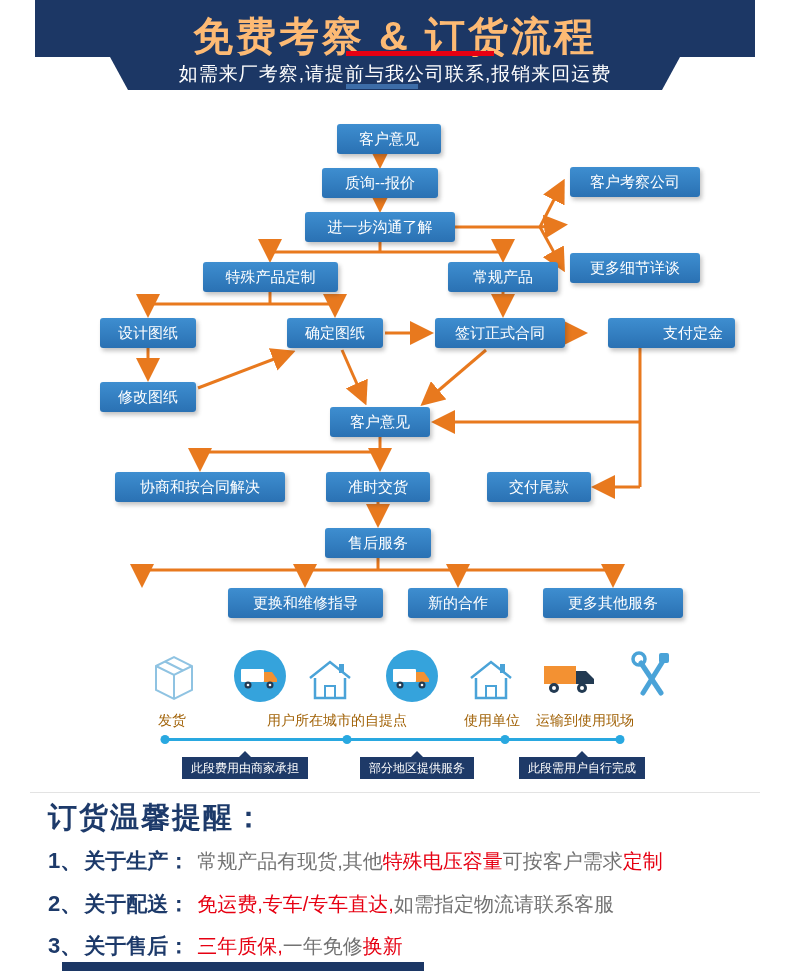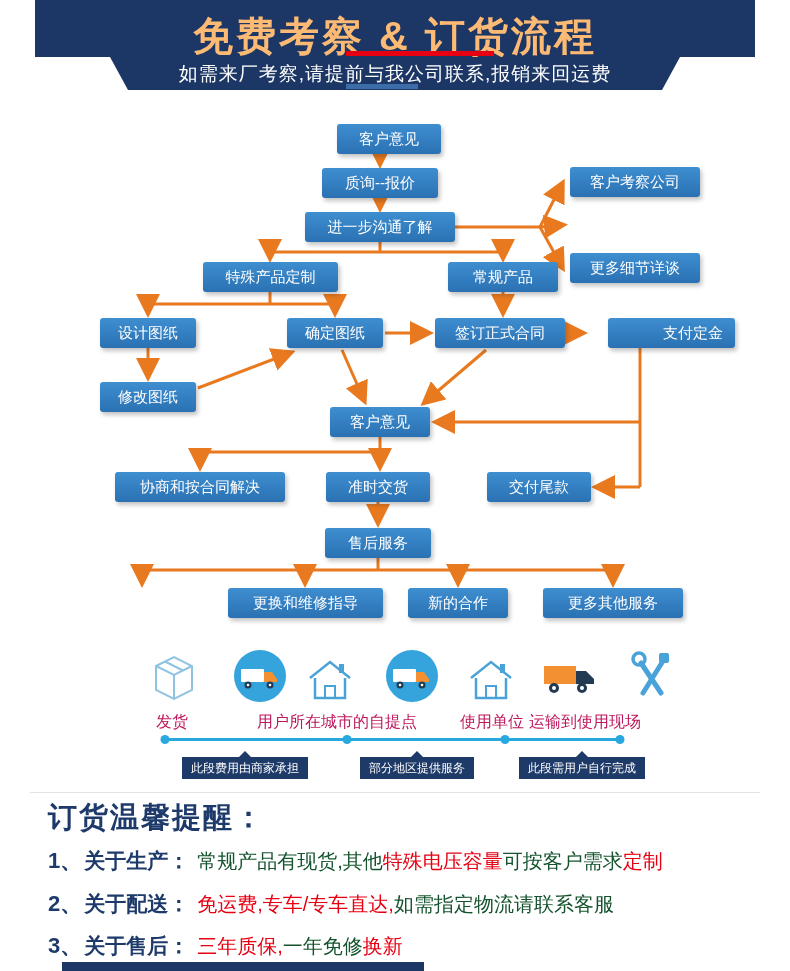--- a/index.html
+++ b/index.html
@@ -16,35 +16,35 @@
   .hdr-blue{position:absolute;left:346px;top:84px;width:72px;height:5px;background:#3d6da8;}
 
   
   .flow-svg{position:absolute;left:0;top:0;pointer-events:none;}
   .node{position:absolute;height:30px;background:linear-gradient(180deg,#3e8ed0,#2a71b3);
         border-radius:3px;color:#fff;font-size:15px;display:flex;align-items:center;justify-content:center;
         box-shadow:2px 3px 4px rgba(40,40,40,.28);white-space:nowrap;}
 
   
   .ico{position:absolute;}
-  .ship-label{position:absolute;font-size:16px;color:#be185d;transform:translateX(-50%);white-space:nowrap;}
+  .ship-label{position:absolute;font-size:14px;color:#a16207;transform:translateX(-50%);white-space:nowrap;}
   .tl-line{position:absolute;left:165px;top:738px;width:455px;height:3px;background:#29a8e0;}
   .dot{position:absolute;width:9px;height:9px;border-radius:50%;background:#29a8e0;top:735px;transform:translateX(-50%);}
   .tag{position:absolute;top:757px;height:22px;line-height:22px;background:#1e3a68;color:#fff;font-size:12px;padding:0 9px;white-space:nowrap;}
   .tag::before{content:"";position:absolute;top:-6px;left:50%;margin-left:-6px;
                border-left:6px solid transparent;border-right:6px solid transparent;border-bottom:6px solid #1e3a68;}
 
   .divider{position:absolute;left:30px;top:792px;width:730px;height:1px;background:#e3e3e3;}
 
   
   .rem-heading{position:absolute;left:48px;top:798px;font-size:29px;font-weight:bold;color:#1d3a6a;letter-spacing:2px;}
   .rem-line{position:absolute;left:48px;white-space:nowrap;font-size:20px;}
   .rem-num{font-size:22px;color:#1d3a6a;font-weight:bold;margin-right:2px;}
   .rem-label{font-size:21px;color:#1d3a6a;font-weight:bold;margin-right:8px;}
-  .seg.dark{color:#14532d;}
+  .seg.dark{color:#737373;}
   .seg.red{color:#e60012;}
 
   .bottom-bar{position:absolute;left:62px;top:962px;width:362px;height:9px;background:#1c3765;}
 </style>
 </head>
 <body>
 
 <div class="page">
 
   <div class="hdr-top">

